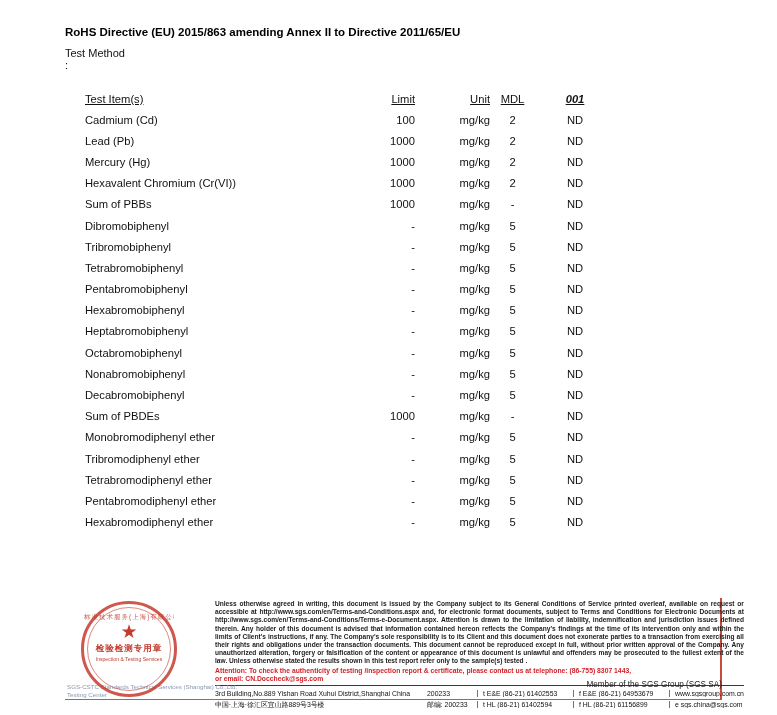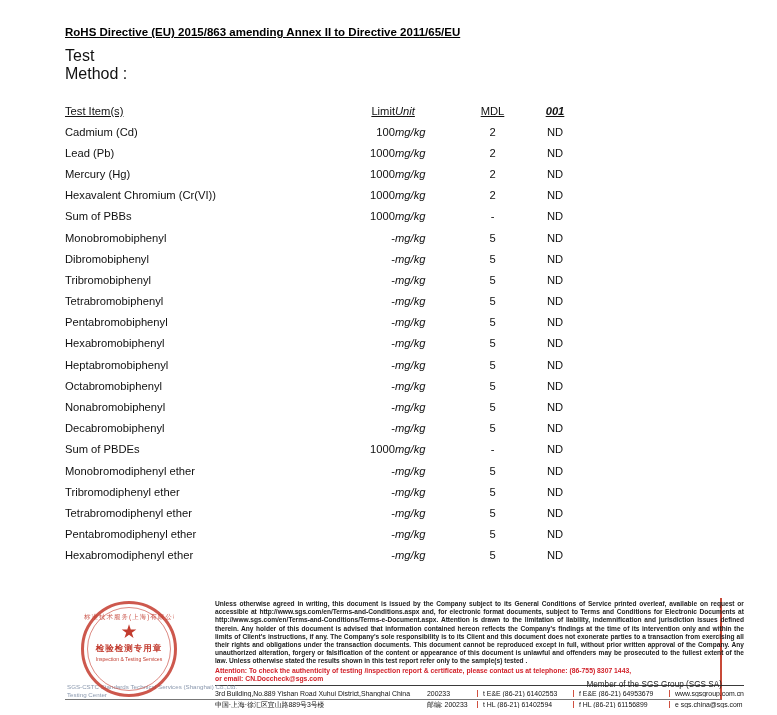--- a/index.html
+++ b/index.html
@@ -4,37 +4,37 @@
 <style>
   * { margin:0; padding:0; box-sizing:border-box; }
   html,body { background:#ffffff; }
   .page {
     position:relative; width:777px; height:715px; background:#ffffff;
     font-family:"Liberation Sans", sans-serif; color:#111; overflow:hidden;
   }
   .content { padding:26px 55px 0 65px; }
 
   .title {
-    font-size:11.5px; font-weight:bold; text-decoration:underline; color:#000;
-  }
-  .method-row { display:flex; margin-top:9px; font-size:16px; }
+    font-size:11.5px; font-weight:bold; color:#000;
+  }
+  .method-row { display:flex; margin-top:9px; font-size:11px; }
   .method-label { width:65px; flex:none; }
   .method-text { margin-left:0; }
   .method-text .l2 { margin-left:37px; }
   .method-text div { line-height:15.5px; }
 
-  table.results { border-collapse:collapse; table-layout:fixed; width:530px; margin-top:18px; }
+  table.results { border-collapse:collapse; table-layout:fixed; width:530px; margin-top:18px;margin-left:20px; }
   table.results th, table.results td {
     font-size:11.2px; font-weight:normal; padding:0; height:21.2px; vertical-align:middle; color:#111;
   }
   table.results thead th { height:20px; }
   .u { text-decoration:underline; }
   .c-item   { width:295px; text-align:left; padding-left:10px; }
   .c-limit  { width:35px;  text-align:right; }
-  .c-unit   { width:75px;  text-align:left;font-style:italic; }
+  .c-unit   { width:75px;  text-align:right; }
   .c-mdl    { width:45px;  text-align:center; }
   .c-result { width:80px;  text-align:center; }
   th.c-result .u { font-style:italic; font-weight:bold; }
 
   .footer {
     position:absolute; left:65px; top:598px; width:657px; height:102px;
     display:flex; border-right:2px solid #c84a38; border-bottom:1px solid #777;
     background:#fff;
   }
   .stamp-area { width:150px; flex:none; position:relative; }
@@ -116,27 +116,20 @@
             <td class="c-limit">1000</td>
             <td class="c-unit">mg/kg</td>
             <td class="c-mdl">2</td>
             <td class="c-result">ND</td>
           </tr>
           <tr>
             <td class="c-item">Sum of PBBs</td>
             <td class="c-limit">1000</td>
             <td class="c-unit">mg/kg</td>
             <td class="c-mdl">-</td>
-            <td class="c-result">ND</td>
-          </tr>
-          <tr>
-            <td class="c-item">Monobromobiphenyl</td>
-            <td class="c-limit">-</td>
-            <td class="c-unit">mg/kg</td>
-            <td class="c-mdl">5</td>
             <td class="c-result">ND</td>
           </tr>
           <tr>
             <td class="c-item">Dibromobiphenyl</td>
             <td class="c-limit">-</td>
             <td class="c-unit">mg/kg</td>
             <td class="c-mdl">5</td>
             <td class="c-result">ND</td>
           </tr>
           <tr>

